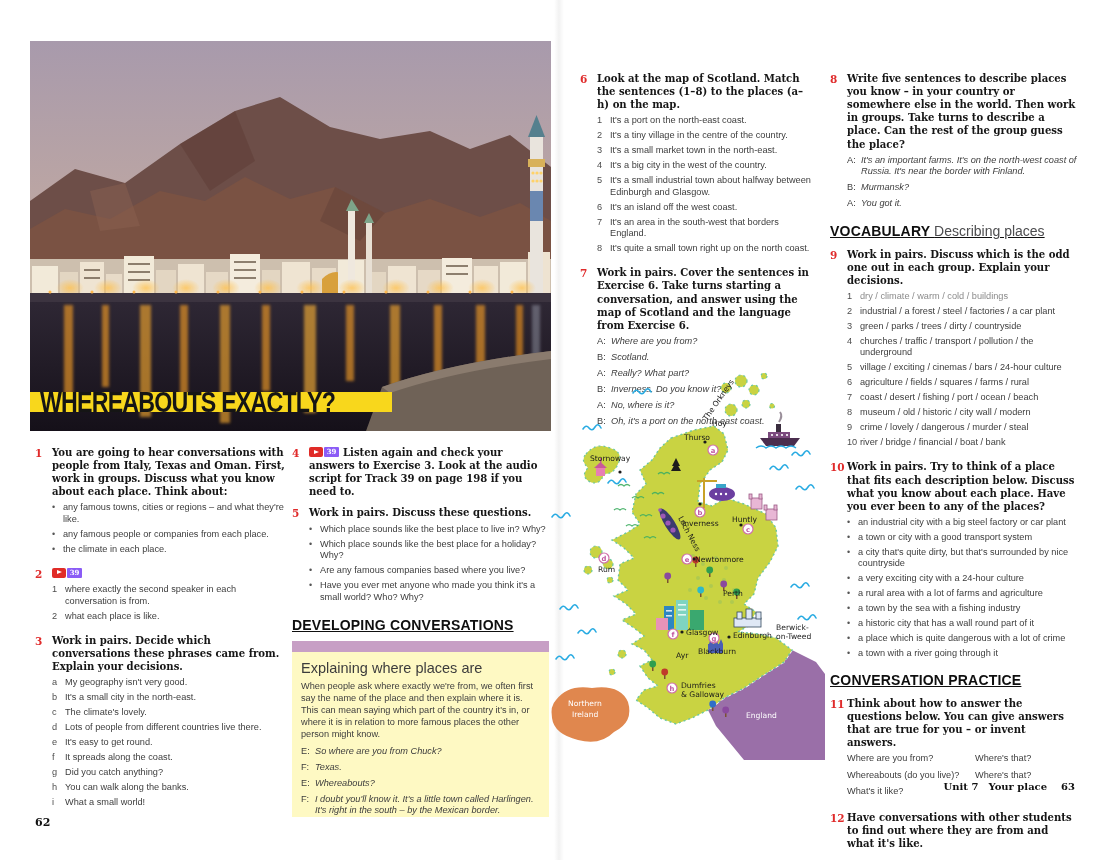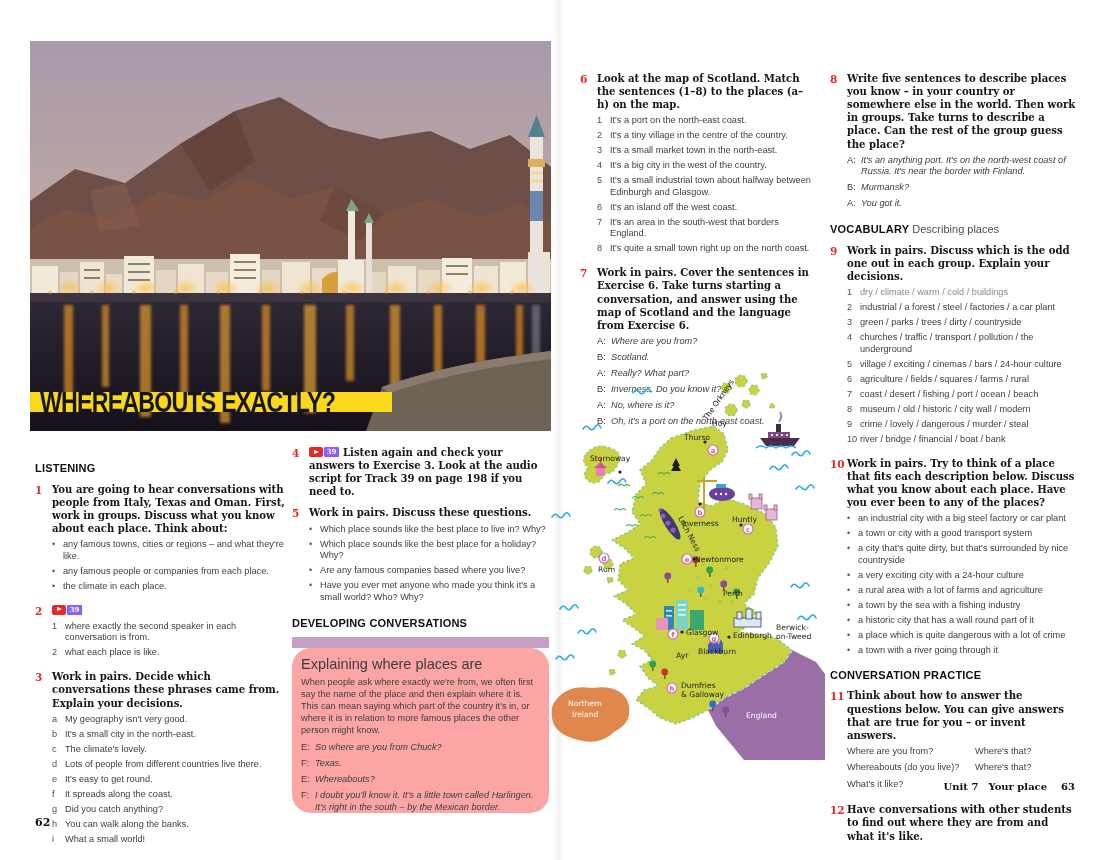--- a/index.html
+++ b/index.html
@@ -17,21 +17,21 @@
                  letter-spacing:-1px;transform:scaleX(.8);transform-origin:left center;white-space:nowrap;
                  font-family:"Liberation Sans",sans-serif;}
 
   
   .col{position:absolute;font-size:9.2px;line-height:1.25;color:#3d3d3d;}
   .colA{left:35px;top:446px;width:252px;}
   .colB{left:292px;top:446px;width:257px;}
   .colC{left:580px;top:72px;width:233px;}
   .colD{left:830px;top:72px;width:247px;}
 
-  h2.sec{margin:16px 0 7px 0;font-size:11px;font-weight:800;color:#0f0f0f;letter-spacing:.2px;}
+  h2.sec{margin:16px 0 7px 0;font-size:14px;font-weight:800;color:#0f0f0f;letter-spacing:.2px;text-decoration:underline;}
   h2.sec .sub{font-weight:400;color:#4d4d4f;letter-spacing:0;}
   .ex{display:flex;margin:0 0 8px 0;}
   .num{flex:0 0 17px;color:#e02b2b;font-weight:700;font-family:"DejaVu Serif",serif;font-size:10.5px;padding-top:1px;}
   .exbody{flex:1;min-width:0;}
   .instr{font-family:"DejaVu Serif",serif;font-weight:700;font-size:10.1px;line-height:1.3;color:#161616;}
   .sublist{margin-top:4px;}
   .si{display:flex;margin:0 0 3.5px 0;}
   .sn{flex:0 0 13px;color:#4d4d4d;}
   .st{flex:1;}
   .bul{display:flex;margin:0 0 3.5px 0;}
@@ -48,21 +48,21 @@
   .audio{display:inline-flex;vertical-align:-1px;margin-right:4px;}
   .audio .play{width:14px;height:10px;background:#e02b27;border-radius:2px;position:relative;}
   .audio .play:before{content:"";position:absolute;left:5px;top:2.5px;border-left:5px solid #fff;
                       border-top:2.5px solid transparent;border-bottom:2.5px solid transparent;}
   .audio .trk{min-width:15px;height:10px;background:#8b5cf6;color:#fff;font-size:7px;font-weight:700;
               display:flex;align-items:center;justify-content:center;margin-left:1px;border-radius:1px;}
 
   
   .pbox{margin-top:2px;}
   .pbox .bar{height:11px;background:#c79fc5;}
-  .pbox .pbody{background:#fca5a5;padding:7px 9px 0 9px;border-radius:19px;}
+  .pbox .pbody{background:#fef9c3;padding:7px 9px 0 9px;}
   .pbox h3{margin:0 0 4px 0;font-size:14.5px;font-weight:400;color:#3c3c3c;font-family:"Liberation Sans",sans-serif;}
   .pbox p{margin:0 0 5px 0;font-size:9.2px;line-height:1.3;color:#3d3d3d;}
 
   
   .pg-left{position:absolute;left:35px;top:816px;font-size:11px;font-weight:700;font-family:"DejaVu Serif",serif;color:#111;}
   .pg-right{position:absolute;right:25px;top:781px;font-size:10px;font-family:"DejaVu Serif",serif;color:#111;}
   .pg-right b{margin-right:10px;margin-top:48px;}
   .pg-right .pn{font-weight:700;font-size:10px;margin-left:4px;}
 
   
@@ -204,21 +204,20 @@
       </g>
       <path d="M352,346 Q420,322 521,310 L521,390 L336,390 Z" fill="#6f6257"></path>
       <path d="M352,346 Q420,322 521,310 L521,318 Q424,330 360,352 Z" fill="#8a7b6e"></path>
     </svg>
     <div class="title-band">
       <h1>WHEREABOUTS EXACTLY?</h1>
     </div>
   </div>
 
   <div class="col colA">
-    <h2 class="sec">LISTENING</h2>
 
     <div class="ex">
       <div class="num">1</div>
       <div class="exbody">
         <div class="instr">You are going to hear conversations with people from Italy, Texas and Oman. First, work in groups. Discuss what you know about each place. Think about:</div>
         <div class="sublist">
           <div class="bul">
               <span class="st">any famous towns, cities or regions – and what they're like.</span>
             </div>
           <div class="bul">
@@ -700,21 +699,21 @@
   </div>
 
   <div class="col colD">
     <div class="ex">
       <div class="num">8</div>
       <div class="exbody">
         <div class="instr">Write five sentences to describe places you know – in your country or somewhere else in the world. Then work in groups. Take turns to describe a place. Can the rest of the group guess the place?</div>
         <div class="sublist">
           <div class="dlg">
               <span class="sp">A:</span>
-              <span class="tx">It's an anything port. It's on the north-west coast of Russia. It's near the border with Finland.</span>
+              <span class="tx">It's an important farms. It's on the north-west coast of Russia. It's near the border with Finland.</span>
             </div>
           <div class="dlg">
               <span class="sp">B:</span>
               <span class="tx">Murmansk?</span>
             </div>
           <div class="dlg">
               <span class="sp">A:</span>
               <span class="tx">You got it.</span>
             </div>
         </div>

